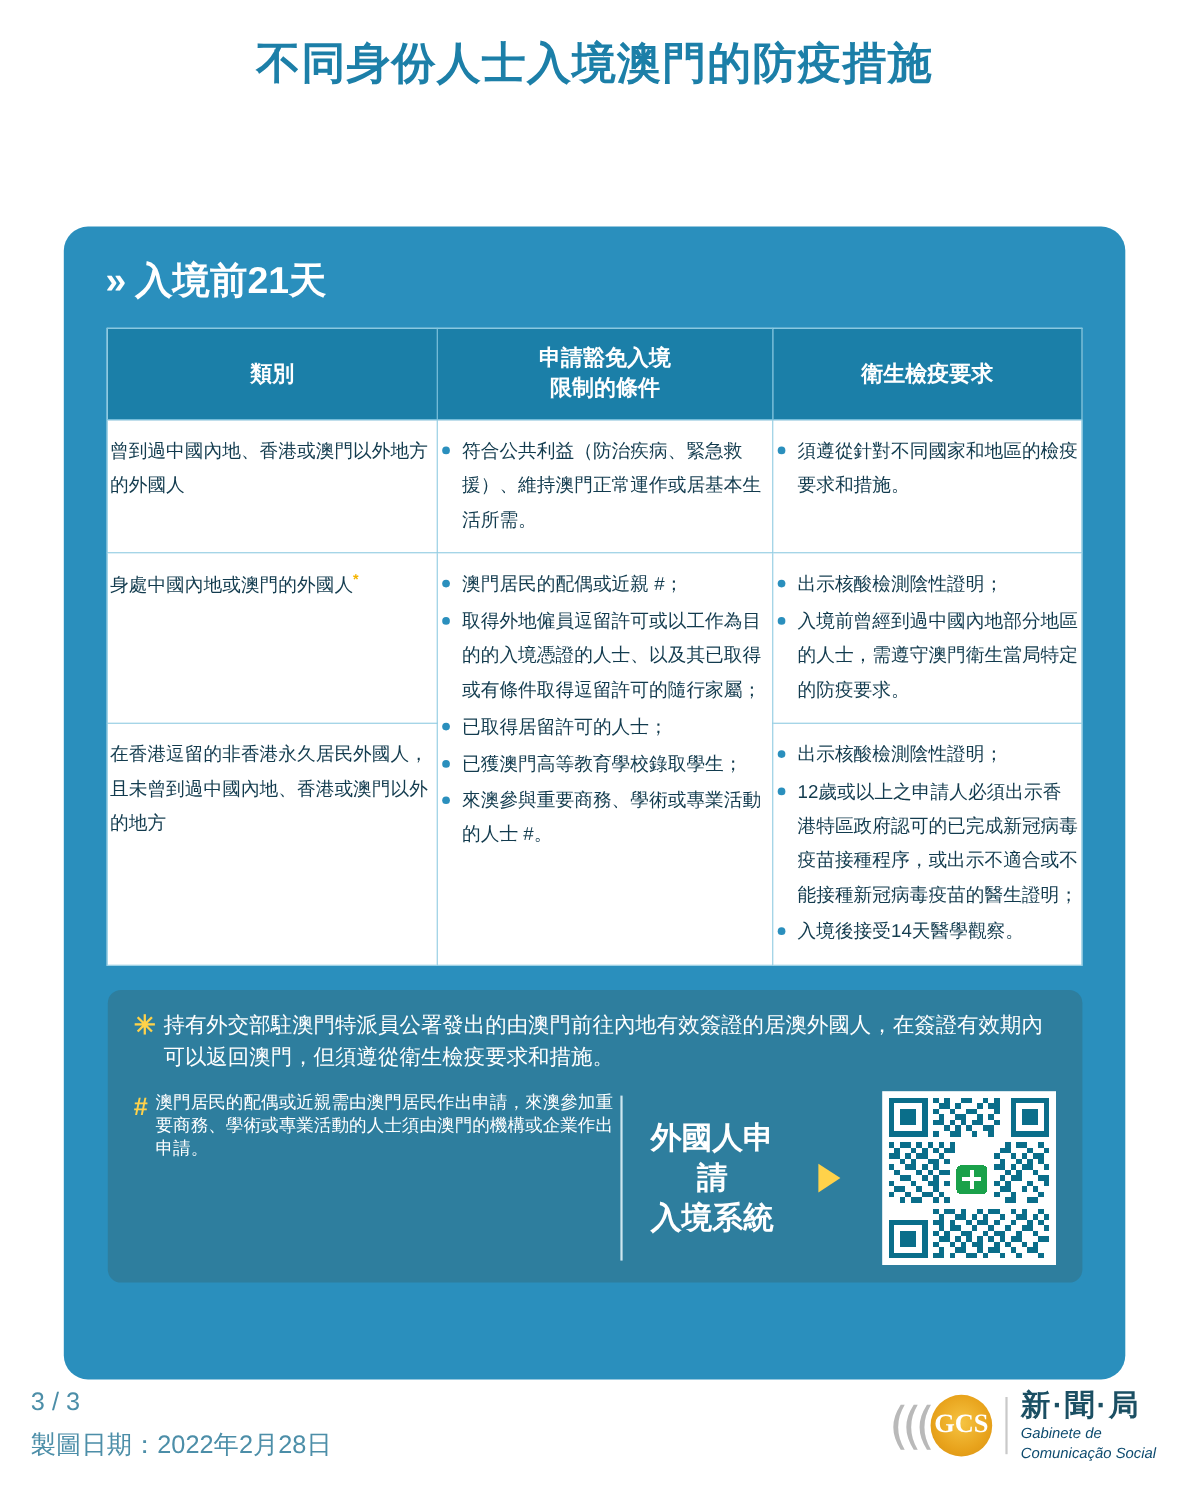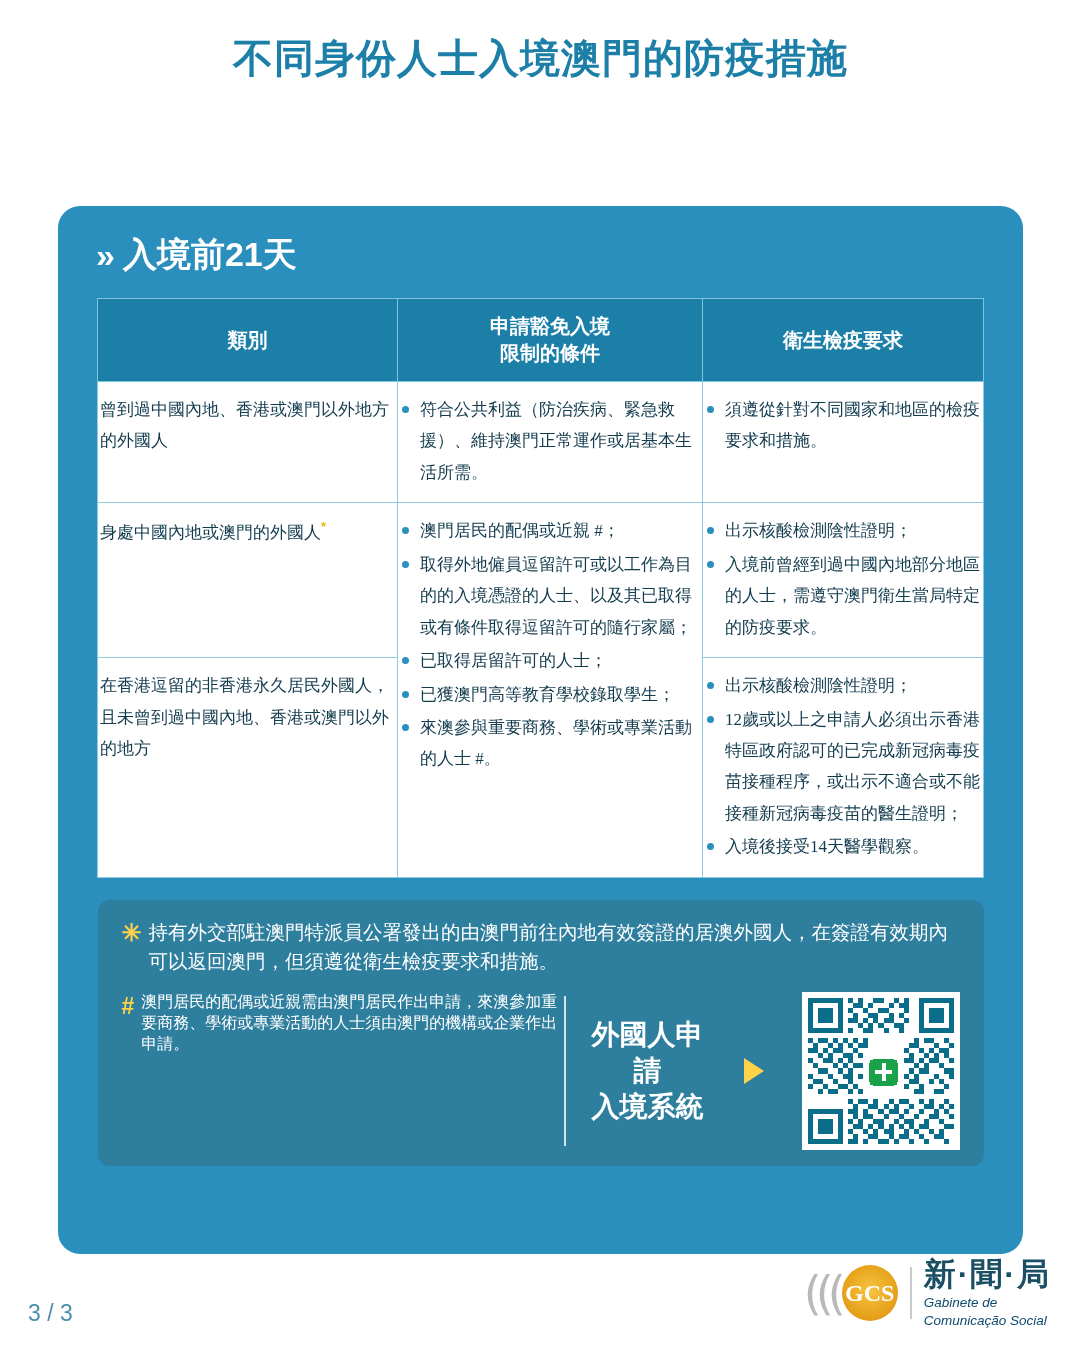--- a/index.html
+++ b/index.html
@@ -99,21 +99,20 @@
   td.cat { color: #14506b; }
   ul.bul {
     list-style: none;
     margin: 0;
     padding: 0;
   }
   ul.bul li {
     position: relative;
     padding-left: 20px;
     margin-bottom: 2px;
-    font-family: Liberation Serif, serif;
   }
   ul.bul li:before {
     content: "";
     position: absolute;
     left: 2px;
     top: 12px;
     width: 7px;
     height: 7px;
     background: #2a8fbd;
     border-radius: 50%;
@@ -222,21 +221,21 @@
     background: radial-gradient(circle at 50% 45%, #f6c442 0%, #e8a31c 60%, #d78f10 100%);
     display: flex; align-items: center; justify-content: center;
     color: #ffffff; font-weight: bold; font-size: 24px;
     font-family: "Liberation Serif", serif;
     margin-right: 12px;
   }
   .logo-bar {
     width: 2px; height: 52px; background: #c9c9c9; margin-right: 12px;
   }
   .logo-text-cn {
-    color: #1b4f63; font-size: 32px; font-weight: bold; letter-spacing: 2px;
+    color: #1b4f63; font-size: 27px; font-weight: bold; letter-spacing: 2px;
     line-height: 1.1;
   }
   .logo-text-pt {
     color: #0c4a6e; font-size: 13.5px; font-style: italic; line-height: 1.2;
     margin-top: 2px;
   }
 </style>
 </head>
 <body>
 
@@ -541,20 +540,21 @@
             </g>
           </svg>
         </div>
       </div>
     </div>
   </div>
 </div>
 
 <div class="footer">
   <div>3 / 3</div>
+  <div>製圖日期：2022年2月28日</div>
 </div>
 
 <div class="logo">
   <span class="logo-arcs">(((</span>
   <span class="logo-circle">GCS</span>
   <span class="logo-bar"></span>
   <span>
     <span class="logo-text-cn">新·聞·局</span>
     <div class="logo-text-pt">Gabinete de</div>
     <div class="logo-text-pt">Comunicação Social</div>

